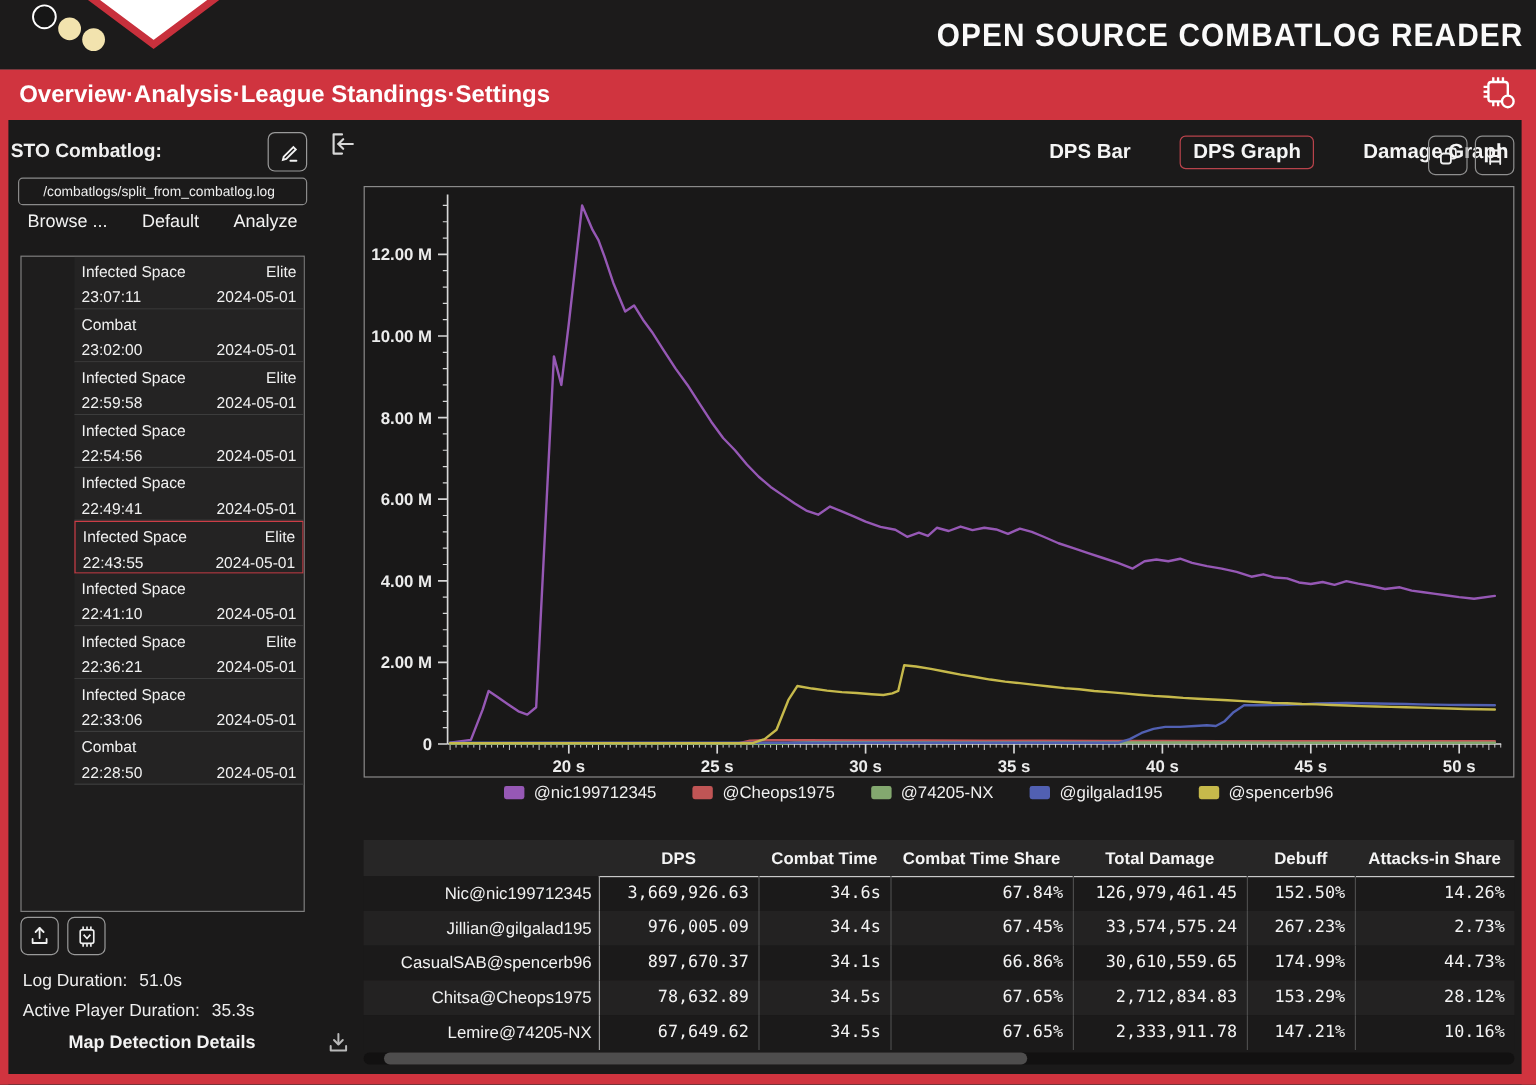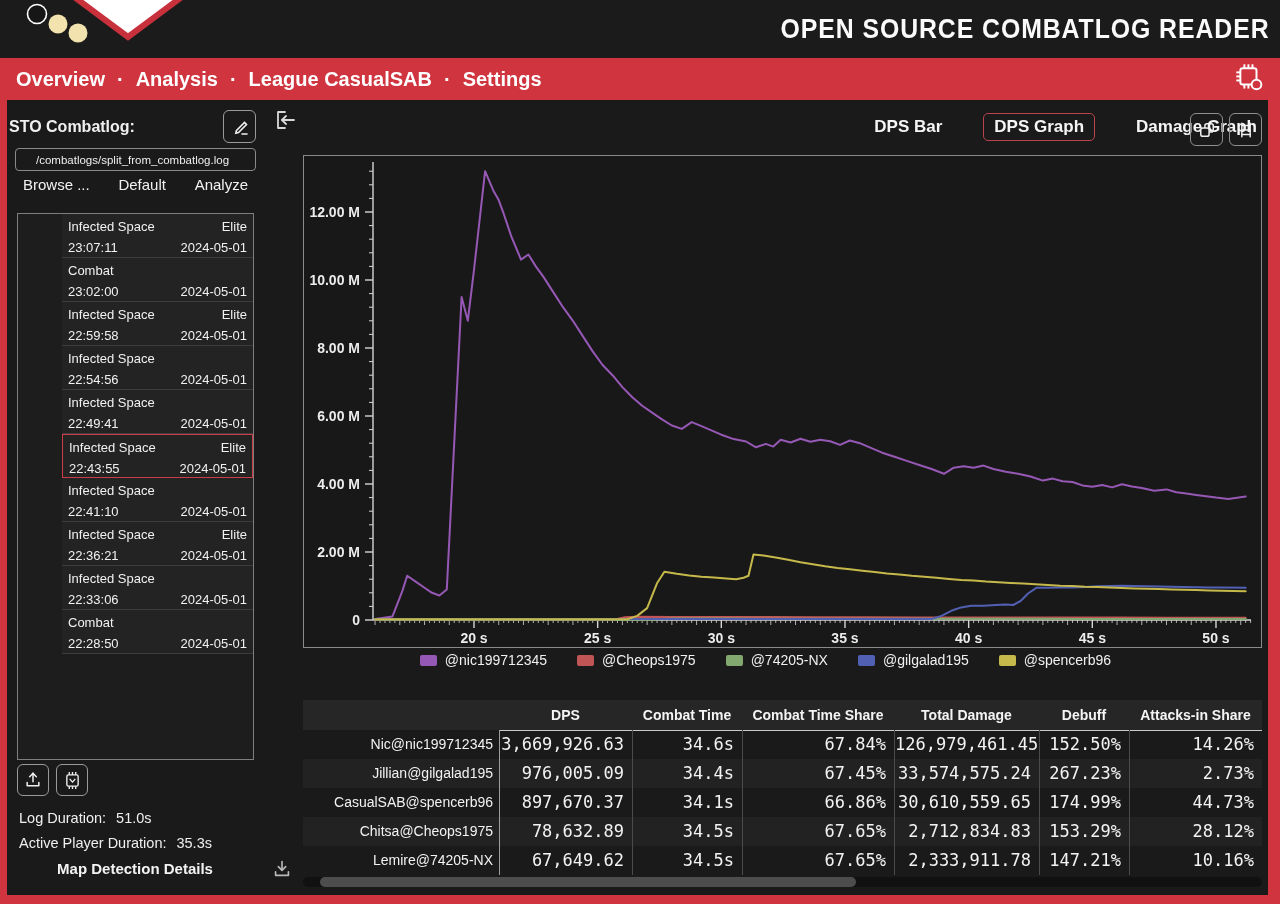--- a/index.html
+++ b/index.html
@@ -8,21 +8,21 @@
   .app { position:relative; width:1280px; height:904px; background:#737373; overflow:hidden; }
 
   
   .titlebar { position:relative; height:58px; background:#1c1b1b; }
   .logo { position:absolute; left:0; top:0; width:250px; height:58px; }
   .app-title { position:absolute; right:10px; top:14px; font-size:27px; font-weight:bold;
                letter-spacing:1px; transform:scaleX(0.92); transform-origin:right center; color:#fafafa; white-space:nowrap; }
 
   
   .navbar { position:relative; height:42px; background:#d0343f; display:flex; align-items:center; padding:0 16px; }
-  .nav-items { display:flex; align-items:center; gap:12px; font-size:20px; font-weight:bold; color:#fff; }
+  .nav-items { display:flex; align-items:center; font-size:20px; font-weight:bold; color:#fff; }
   .nav-sep { font-weight:bold; }
   .nav-item { cursor:default; }
   .nav-right { margin-left:auto; }
 
   
   .content { position:relative; display:flex; height:804px; background:#1b1a1a;
              border-left:7px solid #d0343f; border-right:12px solid #d0343f; border-bottom:9px solid #d0343f; }
 
   
   .sidebar { position:relative; width:256px; flex:0 0 256px; }
@@ -70,21 +70,21 @@
   
   .dtable { position:absolute; left:40px; top:600px; width:959px; }
   .trow { display:grid; grid-template-columns:196px 133px 110px 152px 145px 90px 133px; }
   .thead { background:#272626; height:30px; }
   .thead > div { font-size:14px; font-weight:bold; line-height:30px; text-align:center; color:#f4f4f4; }
   .thead > div:not(:first-child) { border-bottom:1px solid #c9c9c9; }
   .tbody .trow { height:29px; }
   .tbody .trow:nth-child(odd) { background:#1b1a1a; }
   .tbody .trow:nth-child(even) { background:#232222; }
   .tname { font-size:14px; line-height:29px; text-align:right; padding-right:6px; color:#f2f2f2; }
-  .tcell { font-family:"DejaVu Sans Mono", monospace; font-size:17px; line-height:29px;
+  .tcell { font-family:"DejaVu Sans Mono", monospace; font-size:14px; line-height:29px;
            text-align:right; padding-right:8px; color:#f2f2f2; border-left:1px solid #4b4b4b; }
   .tbody .trow > div:nth-child(2) { border-left:1px solid #9d9d9d; }
 
   .hscroll { position:absolute; left:40px; top:777px; width:959px; height:10px; background:#121111; border-radius:5px; }
   .hscroll-thumb { position:absolute; left:17px; top:0; width:536px; height:10px; background:#4e4d4d; border-radius:5px; cursor:grab; }
   .dl-btn { position:absolute; left:8px; top:758px; background:none; border:none; cursor:pointer; }
 
   svg text { font-family:"Liberation Sans", sans-serif; }
 </style>
 </head>
@@ -101,21 +101,21 @@
     </svg>
     <div class="app-title">OPEN SOURCE COMBATLOG READER</div>
   </div>
 
   <div class="navbar">
     <div class="nav-items" id="nav-items">
         <span class="nav-item">Overview</span>
         <span class="nav-sep">·</span>
         <span class="nav-item">Analysis</span>
         <span class="nav-sep">·</span>
-        <span class="nav-item">League CasualSAB</span>
+        <span class="nav-item">League Standings</span>
         <span class="nav-sep">·</span>
         <span class="nav-item">Settings</span>
       </div>
     <div class="nav-right">
       <svg width="30" height="30" viewBox="0 0 26 26" style="cursor:pointer">
         <g stroke="#ffffff" stroke-width="1.7" fill="none">
           <line x1="9" x2="9" y1="2" y2="5.5"></line>
             <line x1="12.5" x2="12.5" y1="2" y2="5.5"></line>
             <line x1="16" x2="16" y1="2" y2="5.5"></line>
           <line x1="2" x2="5.5" y1="9" y2="9"></line>

